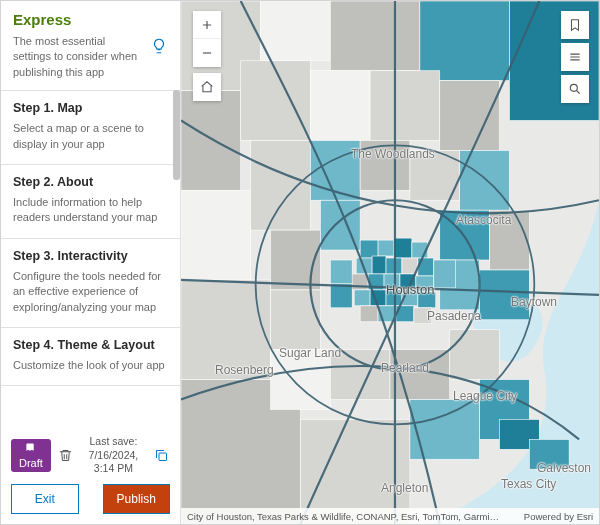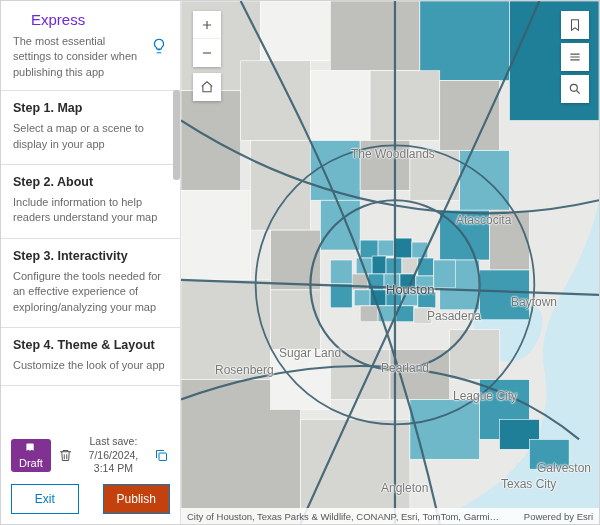--- a/index.html
+++ b/index.html
@@ -3,21 +3,21 @@
 <meta charset="utf-8">
 <style>
   * { box-sizing: border-box; margin: 0; padding: 0; }
   html, body { width: 600px; height: 525px; font-family: "Segoe UI", Arial, sans-serif; overflow: hidden; }
   body { display: flex; border: 1px solid #d3d3d3; background: #fff; }
 
   
   .sidebar { width: 180px; height: 100%; border-right: 1px solid #e0e0e0; display: flex; flex-direction: column; }
   .sidebar-header { padding: 10px 12px 10px 12px; display: flex; align-items: flex-start; }
   .sidebar-header-text { flex: 1; }
-  .sidebar-title { font-size: 15px; font-weight: 400; color: #6d28d9; margin-bottom: 6px; margin-left: 18px; }
+  .sidebar-title { font-size: 15px; font-weight: 700; color: #4d7c0f; margin-bottom: 6px; }
   .sidebar-sub { font-size: 11px; color: #6a6a6a; line-height: 1.4; }
   .tip-icon { width: 18px; height: 18px; color: #0079c1; margin-top: 26px; margin-left: 4px; flex-shrink: 0; }
   .sidebar-scroll { flex: 1; overflow-y: auto; position: relative; }
   .scrollbar-fake { position:absolute; right:0; top:0; width:7px; height:90px; background:#c4c4c4; border-radius:3px; }
   .step { padding: 10px 12px 12px 12px; border-top: 1px solid #e0e0e0; }
   .step:last-child { border-bottom: 1px solid #e0e0e0; }
   .step-title { font-size: 12.5px; font-weight: 600; color: #2b2b2b; margin-bottom: 6px; }
   .step-desc { font-size: 11px; color: #6a6a6a; line-height: 1.4; }
 
   .sidebar-footer { padding: 8px 10px 10px 10px; }

